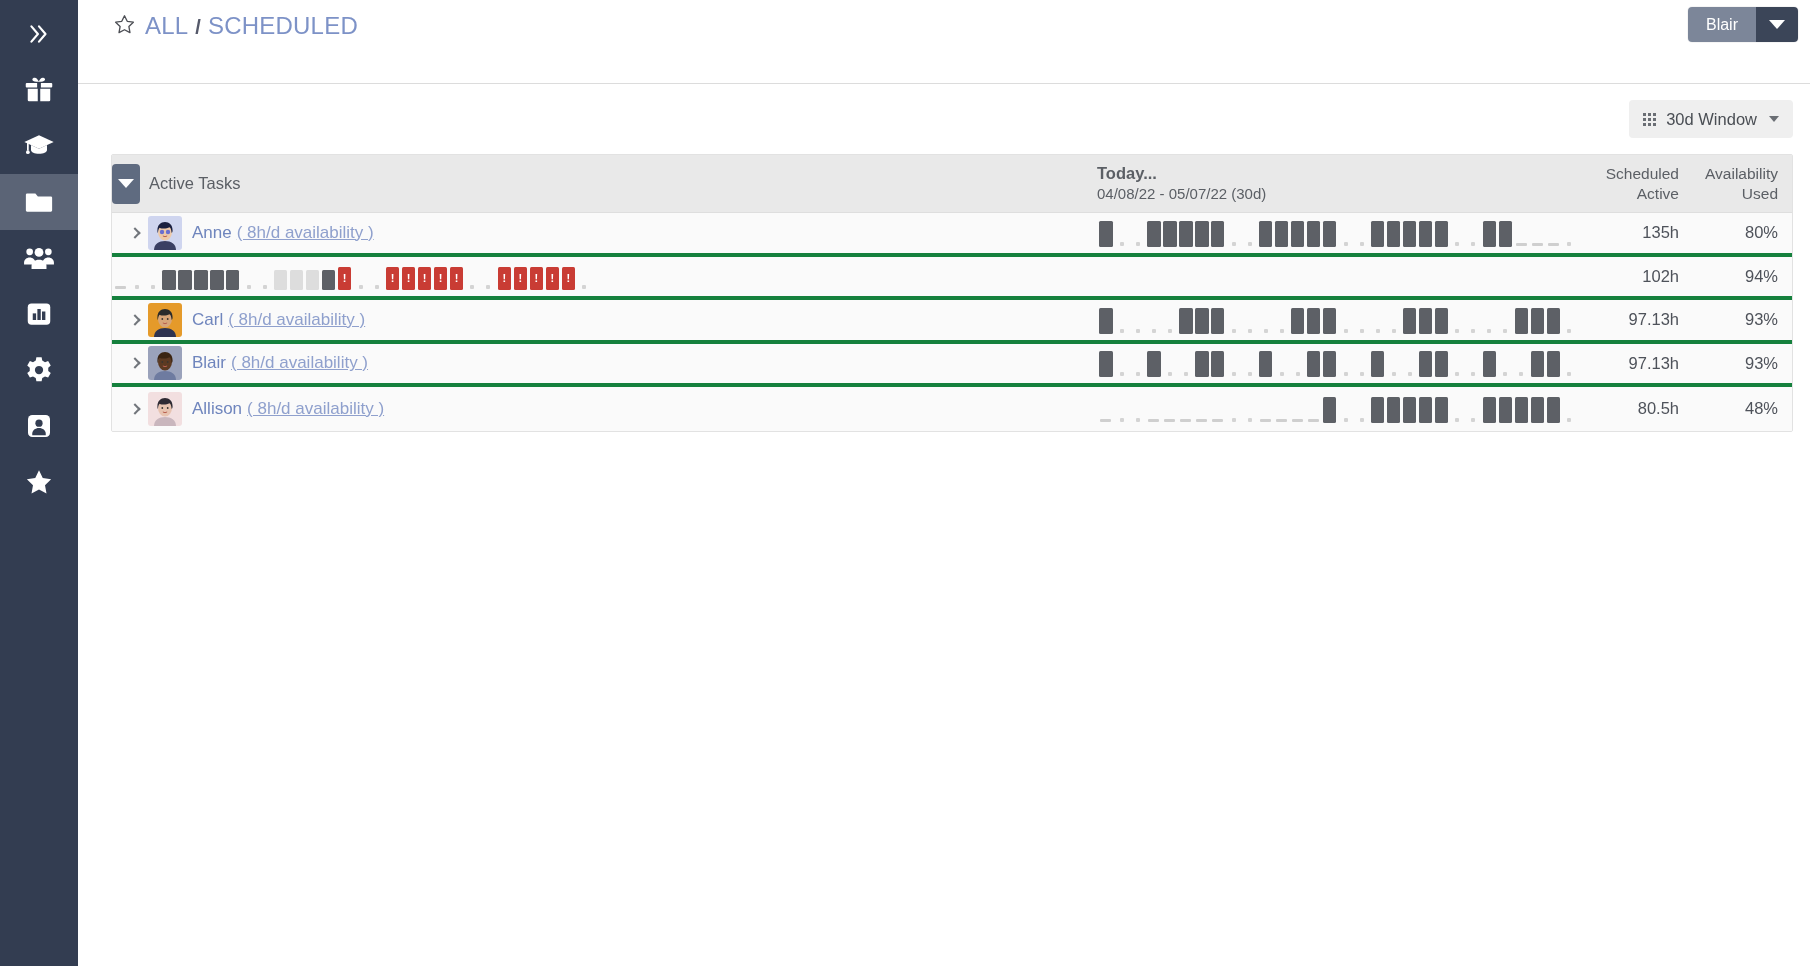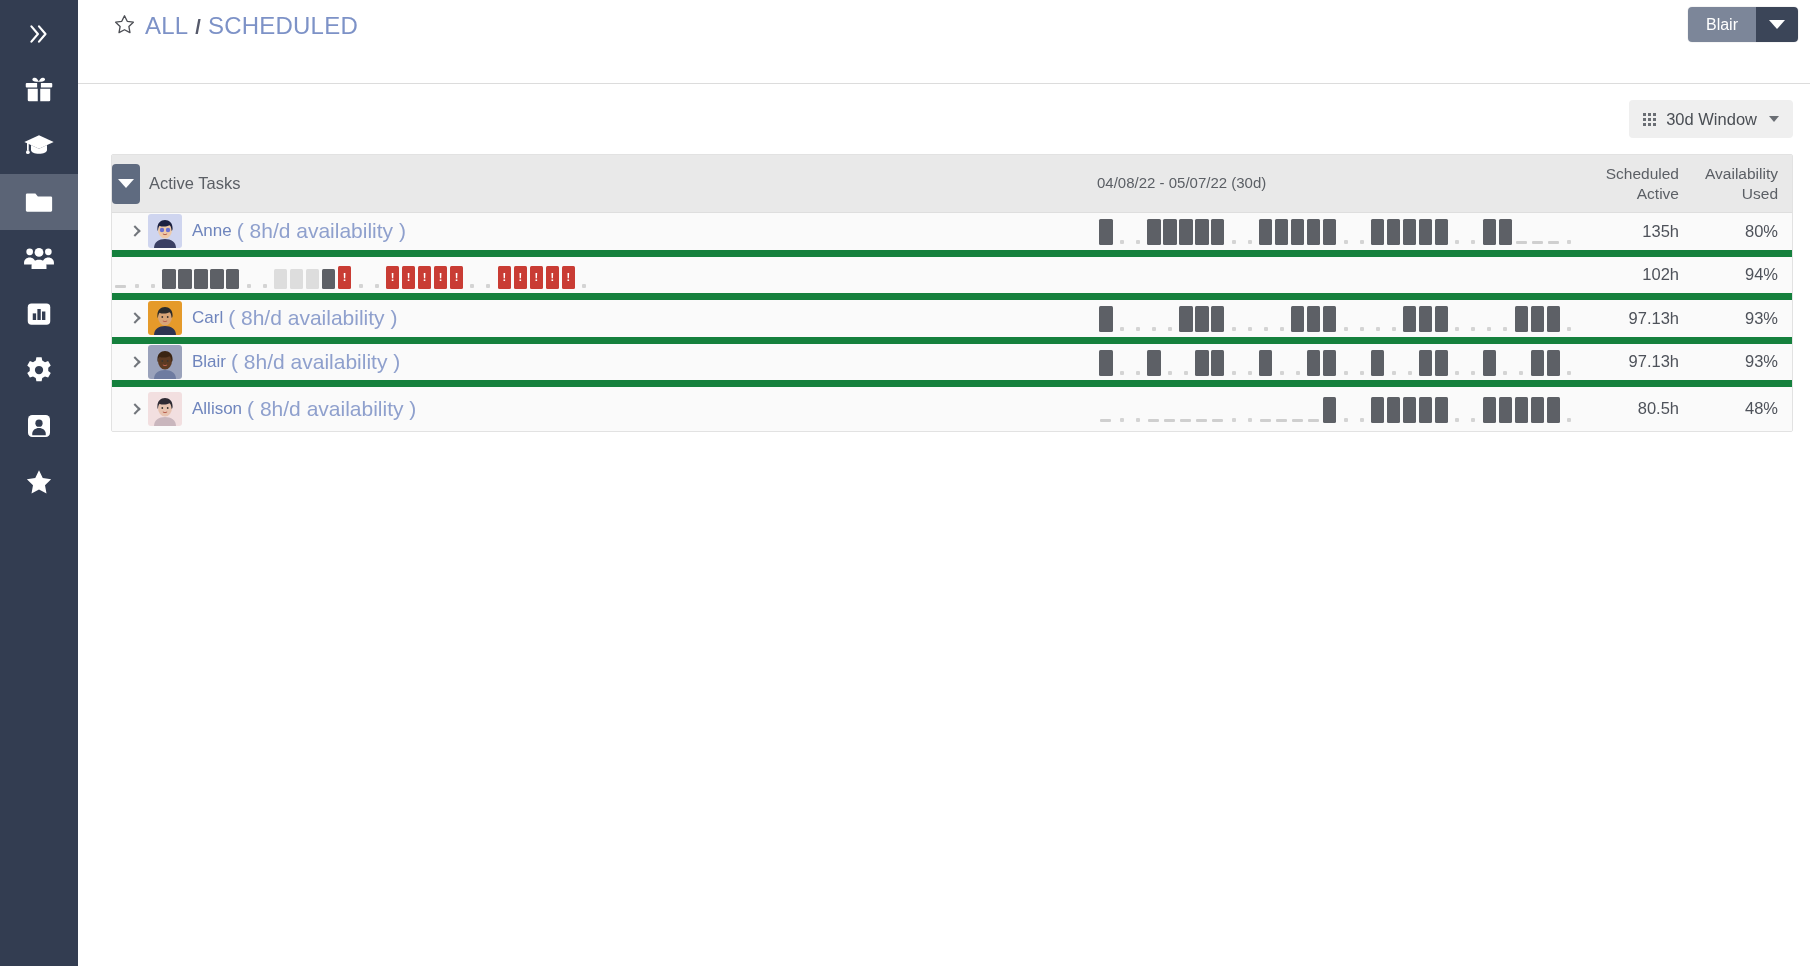--- a/index.html
+++ b/index.html
@@ -163,21 +163,21 @@
   }
   .group-title { font-size: 16.5px; color: #5b5f65; }
 
   .today-label { font-size: 16.5px; color: #5b5f65; font-weight: bold; line-height: 1.25; }
   .today-range { font-size: 15px; color: #5b5f65; line-height: 1.35; }
   .head-stack { font-size: 15.5px; color: #5b5f65; text-align: right; line-height: 1.25; }
 
   .trow {
     display: flex; align-items: stretch;
     height: 43.5px;
-    border-bottom: 7px solid #15803d;
+    border-bottom: 4px solid #15803d;
     background: #fafafa;
   }
   .trow:last-child { border-bottom: none; }
   .row-name { flex: 0 0 985px; display: flex; align-items: center; padding-left: 12px; gap: 0; }
   .row-chart { flex: 1 1 auto; min-width: 0; display: flex; align-items: center; }
   .row-hours { flex: 0 0 118px; display: flex; align-items: center; justify-content: flex-end; }
   .row-avail { flex: 0 0 113px; display: flex; align-items: center; justify-content: flex-end; padding-right: 14px; }
 
   .expander {
     width: 24px; height: 24px; display: flex; align-items: center; justify-content: center;
@@ -187,21 +187,21 @@
     width: 8px; height: 8px;
     border-right: 2px solid #71757b; border-top: 2px solid #71757b;
     transform: rotate(45deg); margin-left: -2px;
   }
   .avatar {
     width: 34px; height: 34px; border-radius: 3px;
     flex: 0 0 34px; margin-right: 10px;
     overflow: hidden; display: block;
   }
   .person-name { font-size: 17px; color: #6f85bd; cursor: pointer; }
-  .person-avail { font-size: 21px; color: #8fa0cd; margin-left: 5px; }
+  .person-avail { font-size: 17px; color: #8fa0cd; margin-left: 5px; text-decoration: underline; }
   .cell-num { font-size: 16.5px; color: #4e525a; }
 
   
   .daystrip {
     display: flex; align-items: center; gap: 2.4px;
     height: 100%; width: 100%;
     padding-left: 2px;
   }
   .day {
     flex: 0 0 13.6px; height: 28px;
@@ -369,20 +369,21 @@
       <div class="table">
 
         <div class="thead">
           <div class="col-name">
             <div class="collapse-btn">
               <span class="collapse-caret"></span>
             </div>
             <span class="group-title">Active Tasks</span>
           </div>
           <div class="col-chart">
+            <div class="today-label">Today...</div>
             <div class="today-range">04/08/22 - 05/07/22 (30d)</div>
           </div>
           <div class="col-hours">
             <div class="head-stack">
               <div>Scheduled</div>
               <div>Active</div>
             </div>
           </div>
           <div class="col-avail">
             <div class="head-stack">

